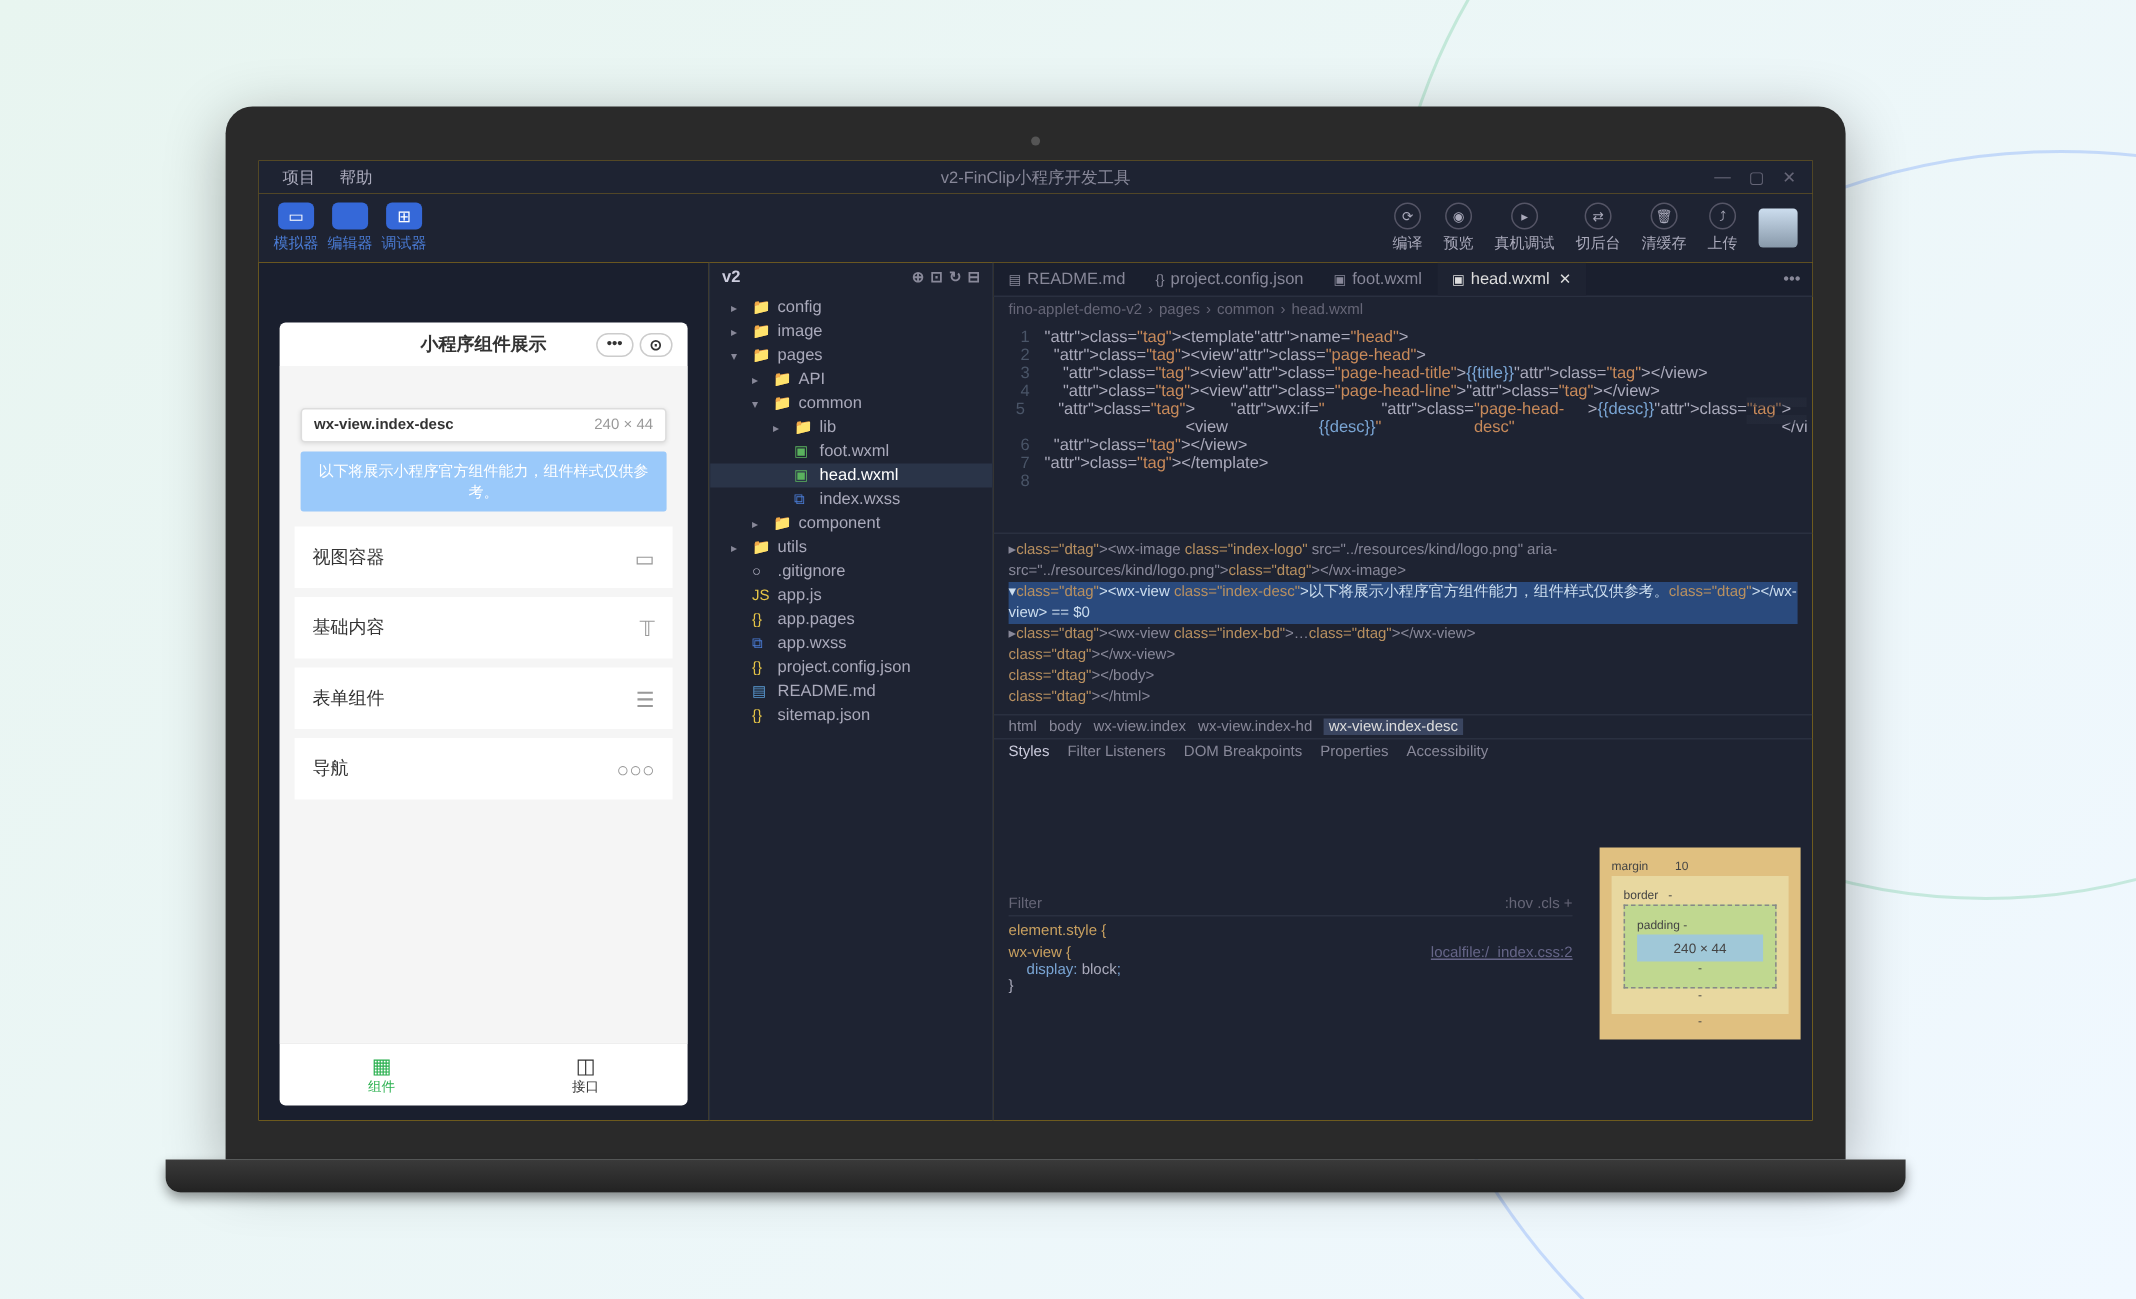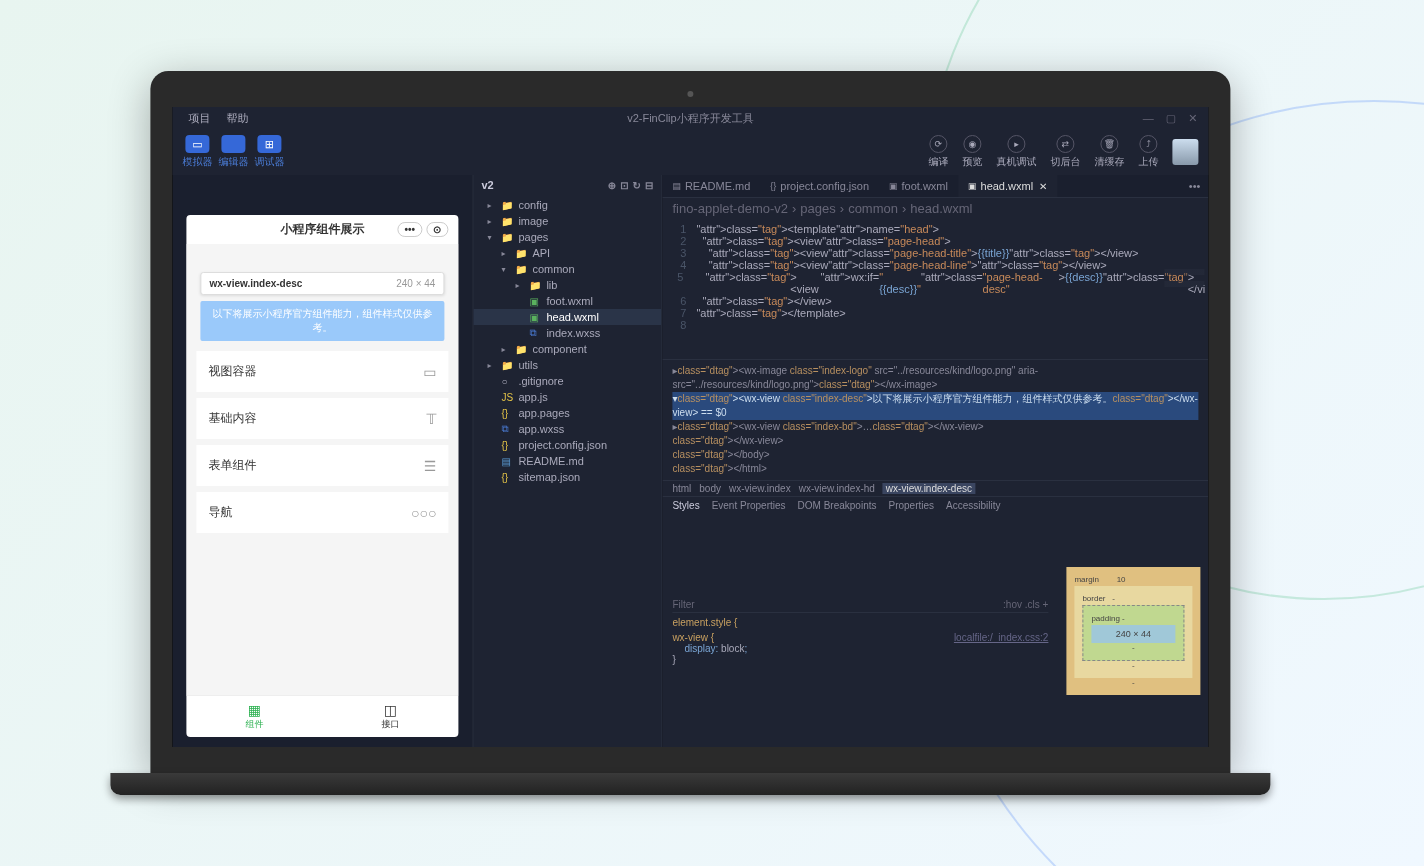--- a/index.html
+++ b/index.html
@@ -6,21 +6,21 @@
 body { background: linear-gradient(135deg, #e8f5f0 0%, #f0f8ff 100%); width: 1424px; height: 866px; position: relative; overflow: hidden; }
 .bg-curve { position: absolute; border-radius: 50%; border: 2px solid; }
 .curve1 { width: 800px; height: 800px; top: -200px; right: -300px; border-color: rgba(100,200,150,0.3); }
 .curve2 { width: 900px; height: 900px; top: 100px; right: -400px; border-color: rgba(100,150,250,0.3); }
 
 .laptop { position: absolute; left: 50%; top: 50%; transform: translate(-52%, -50%); width: 1080px; }
 .laptop-screen { background: #2a2a2a; border-radius: 18px 18px 0 0; padding: 20px 22px 26px; box-shadow: 0 10px 40px rgba(0,0,0,0.3); }
 .laptop-camera { width: 6px; height: 6px; background: #555; border-radius: 50%; margin: 0 auto 10px; }
 .laptop-base { height: 22px; background: linear-gradient(#3a3a3a, #222); border-radius: 0 0 10px 10px; margin: 0 -40px; box-shadow: 0 4px 8px rgba(0,0,0,0.4); }
 
-.screen { background: #000000; width: 100%; height: 640px; display: flex; flex-direction: column; font-size: 11px; color: #aab; }
+.screen { background: #eab308; width: 100%; height: 640px; display: flex; flex-direction: column; font-size: 11px; color: #aab; }
 .menubar { height: 22px; display: flex; align-items: center; padding: 0 8px; background: #1e2332; position: relative; }
 .menubar-item { padding: 0 8px; color: #aab; cursor: pointer; }
 .menubar-title { position: absolute; left: 50%; transform: translateX(-50%); color: #889; }
 .win-controls { margin-left: auto; display: flex; gap: 6px; color: #667; }
 .win-controls span { cursor: pointer; padding: 0 3px; }
 
 .toolbar { display: flex; align-items: center; padding: 6px 10px; background: #1e2332; gap: 12px; }
 .tool-group { display: flex; gap: 6px; }
 .tool-btn { display: flex; flex-direction: column; align-items: center; gap: 2px; color: #4a7bd4; cursor: pointer; }
 .tool-btn .ico { width: 24px; height: 18px; background: #3568d8; border-radius: 4px; display: flex; align-items: center; justify-content: center; color: #fff; font-size: 11px; }
@@ -73,21 +73,21 @@
 .ind3 { padding-left: 42px; }
 
 
 .ed-pane { flex: 1; display: flex; flex-direction: column; background: #1e2332; overflow: hidden; }
 .ed-tabs { display: flex; background: #1a1f2e; border-bottom: 1px solid #2a3040; align-items: center; }
 .ed-tab { padding: 5px 10px; color: #889; cursor: pointer; display: flex; align-items: center; gap: 4px; font-size: 11px; }
 .ed-tab.active { background: #1e2332; color: #ddd; }
 .ed-tab .ticon { font-size: 9px; }
 .ed-tab .close { font-size: 10px; margin-left: 2px; }
 .ed-more { margin-left: auto; padding: 0 8px; color: #889; }
-.ed-crumb { padding: 3px 10px; color: #667; font-size: 13px; display: flex; gap: 4px; }
+.ed-crumb { padding: 3px 10px; color: #667; font-size: 10px; display: flex; gap: 4px; }
 .ed-mini { position: absolute; right: 4px; top: 50px; width: 40px; height: 60px; background: linear-gradient(#2a3040 10%, transparent 10%, transparent 20%, #2a3040 20%, #2a3040 30%, transparent 30%); opacity: 0.4; }
 .ed-code { flex: 0 0 140px; padding: 4px 0; font-family: Consolas, monospace; font-size: 11px; overflow: hidden; position: relative; }
 .code-line { display: flex; }
 .lnum { width: 34px; text-align: right; padding-right: 10px; color: #4a5568; user-select: none; }
 .lcode { white-space: pre; } .str { color: #c88a5a; } .var { color: #7aa5d4; }
 
 .dev-panel { flex: 1; display: flex; flex-direction: column; border-top: 1px solid #2a3040; overflow: hidden; font-size: 10px; }
 .dev-tabs { display: flex; padding: 3px 8px; gap: 10px; color: #667; }
 .dev-tabs .dt { cursor: pointer; }
 .dev-tabs .dt.active { color: #ccd; }
@@ -368,21 +368,21 @@
               </div>
             <div class="dev-crumb" id="dev-crumb">
                 <span class="">html</span>
                 <span class="">body</span>
                 <span class="">wx-view.index</span>
                 <span class="">wx-view.index-hd</span>
                 <span class="active">wx-view.index-desc</span>
               </div>
             <div class="dev-style-tabs" id="st-tabs">
                 <span class="active">Styles</span>
-                <span class="">Event Properties</span>
+                <span class="">Filter Listeners</span>
                 <span class="">DOM Breakpoints</span>
                 <span class="">Properties</span>
                 <span class="">Accessibility</span>
               </div>
             <div class="dev-styles">
               <div class="st-left">
                 <div class="st-filter">
                   <span>Filter</span>
                   <span>:hov .cls +</span>
                 </div>

